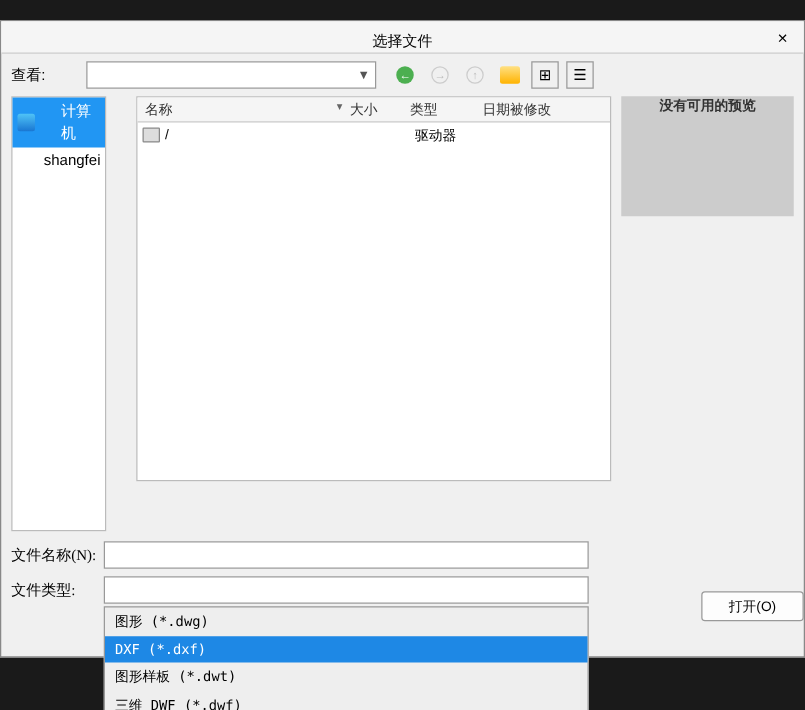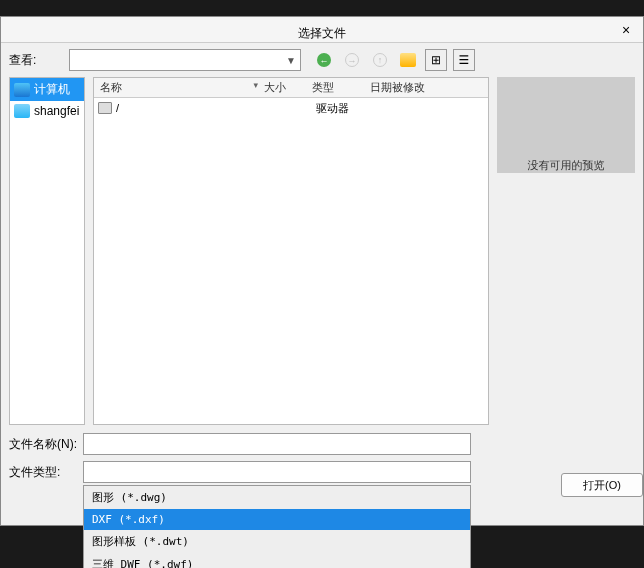--- a/index.html
+++ b/index.html
@@ -14,38 +14,38 @@
 .dropdown-arrow { font-size: 10px; color: #555; }
 .toolbar { display: flex; gap: 6px; margin-left: 6px; }
 .tool-btn { width: 22px; height: 22px; display: flex; align-items: center; justify-content: center; border: 1px solid transparent; cursor: pointer; }
 .tool-btn.framed { border: 1px solid #999; }
 .nav-circle { width: 14px; height: 14px; border-radius: 50%; display: flex; align-items: center; justify-content: center; font-size: 9px; }
 .nav-green { background: #4caf50; color: #fff; }
 .nav-grey { color: #bbb; border: 1px solid #ccc; }
 .folder-new { width: 16px; height: 14px; background: linear-gradient(#ffe082,#ffb300); border-radius: 2px; position: relative; }
 .main { display: flex; padding: 0 8px; }
 .sidebar { width: 76px; border: 1px solid #bbb; background: #fff; height: 348px; }
-.side-item { display: flex; align-items: center; padding: 3px 4px; gap: 4px; cursor: pointer; }
+.side-item { display: flex; align-items: center; padding: 3px 4px; gap: 21px; cursor: pointer; }
 .side-item.sel { background: #2196f3; color: #fff; }
 .monitor-icon { width: 16px; height: 14px; background: linear-gradient(#4fc3f7,#1976d2); border-radius: 2px; }
 .folder-icon { width: 16px; height: 14px; background: linear-gradient(#81d4fa,#29b6f6); border-radius: 2px; }
 .filearea { flex: 1; display: flex; }
-.listcol { flex: 1; border: 1px solid #bbb; background: #fff; height: 348px; margin-left: 8px; }
+.listcol { flex: 1; border: 1px solid #bbb; background: #fff; height: 308px; margin-left: 24px; }
 .list-header { display: flex; background: #f5f5f5; border-bottom: 1px solid #ccc; height: 20px; align-items: center; font-size: 11px; color: #333; }
 .col-name { width: 170px; padding-left: 6px; position: relative; }
 .col-name::after { content: "▾"; position: absolute; right: 6px; font-size: 9px; color: #666; }
 .col-size { width: 48px; }
 .col-type { width: 56px; }
 .col-date { flex: 1; padding-left: 2px; }
 .list-row { display: flex; height: 20px; align-items: center; font-size: 11px; padding-left: 4px; }
 .drive-icon { width: 14px; height: 12px; background: #ddd; border: 1px solid #888; border-radius: 1px; margin-right: 4px; }
-.preview { width: 138px; height: 96px; background: #ccc; margin-left: 8px; display: flex; align-items: flex-end; justify-content: center; font-size: 11px; color: #333; text-align: center; }
+.preview { width: 138px; height: 96px; background: #ccc; margin-left: 8px; display: flex; align-items: flex-start; justify-content: center; font-size: 11px; color: #333; text-align: center; font-weight: bold; }
 .bottom { padding: 8px 8px 0 8px; }
 .brow { display: flex; align-items: center; margin-bottom: 6px; }
-.blabel { width: 74px; }
+.blabel { width: 74px; font-family: Liberation Serif, serif; }
 .tinput { flex: 0 0 388px; height: 22px; border: 1px solid #999; background: #fff; }
 .filetype-box { position: absolute; left: 82px; top: 468px; width: 388px; background: #eee; border: 1px solid #999; z-index: 10; }
 .ft-item { padding: 4px 8px; font-size: 11px; font-family: monospace; cursor: pointer; }
 .ft-item.sel { background: #1e88e5; color: #fff; }
 .btnrow { position: absolute; right: 0; bottom: 28px; display: flex; gap: 12px; }
 .btn { width: 82px; height: 24px; border: 1px solid #999; background: #fdfdfd; border-radius: 3px; cursor: pointer; display: flex; align-items: center; justify-content: center; font-size: 11px; }
 </style>
 </head>
 <body>
 

